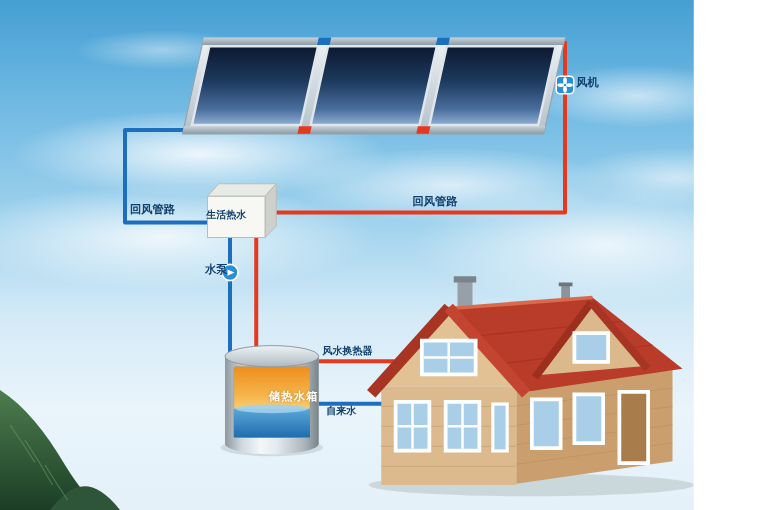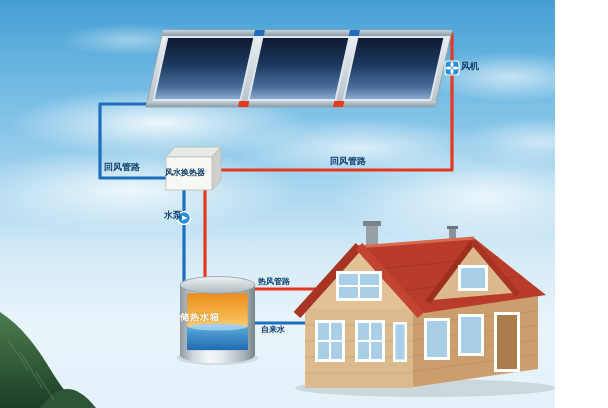--- a/index.html
+++ b/index.html
@@ -209,20 +209,20 @@
         <path d="M 20,352 q 12,18 22,36"></path>
         <path d="M 36,372 q 10,16 18,28"></path>
       </g>
     </g>
   </svg>
 
   <div class="labels">
     <span class="lbl" style="left:461px;top:62px">风机</span>
     <span class="lbl" style="left:104px;top:163px">回风管路</span>
     <span class="lbl" style="left:330px;top:157px">回风管路</span>
-    <span class="lbl small" style="left:165px;top:168px">风水换热器</span>
+    <span class="lbl small" style="left:165px;top:168px">生活热水</span>
     <span class="lbl" style="left:164px;top:211px">水泵</span>
-    <span class="lbl tank" style="left:180px;top:313px;width:75px;text-align:left">储热水箱</span>
-    <span class="lbl small" style="left:258px;top:277px">热风管路</span>
+    <span class="lbl tank" style="left:180px;top:313px;width:75px;text-align:right">储热水箱</span>
+    <span class="lbl small" style="left:258px;top:277px">风水换热器</span>
     <span class="lbl small" style="left:261px;top:325px">自来水</span>
   </div>
 
 </div>
 
 </body></html>

